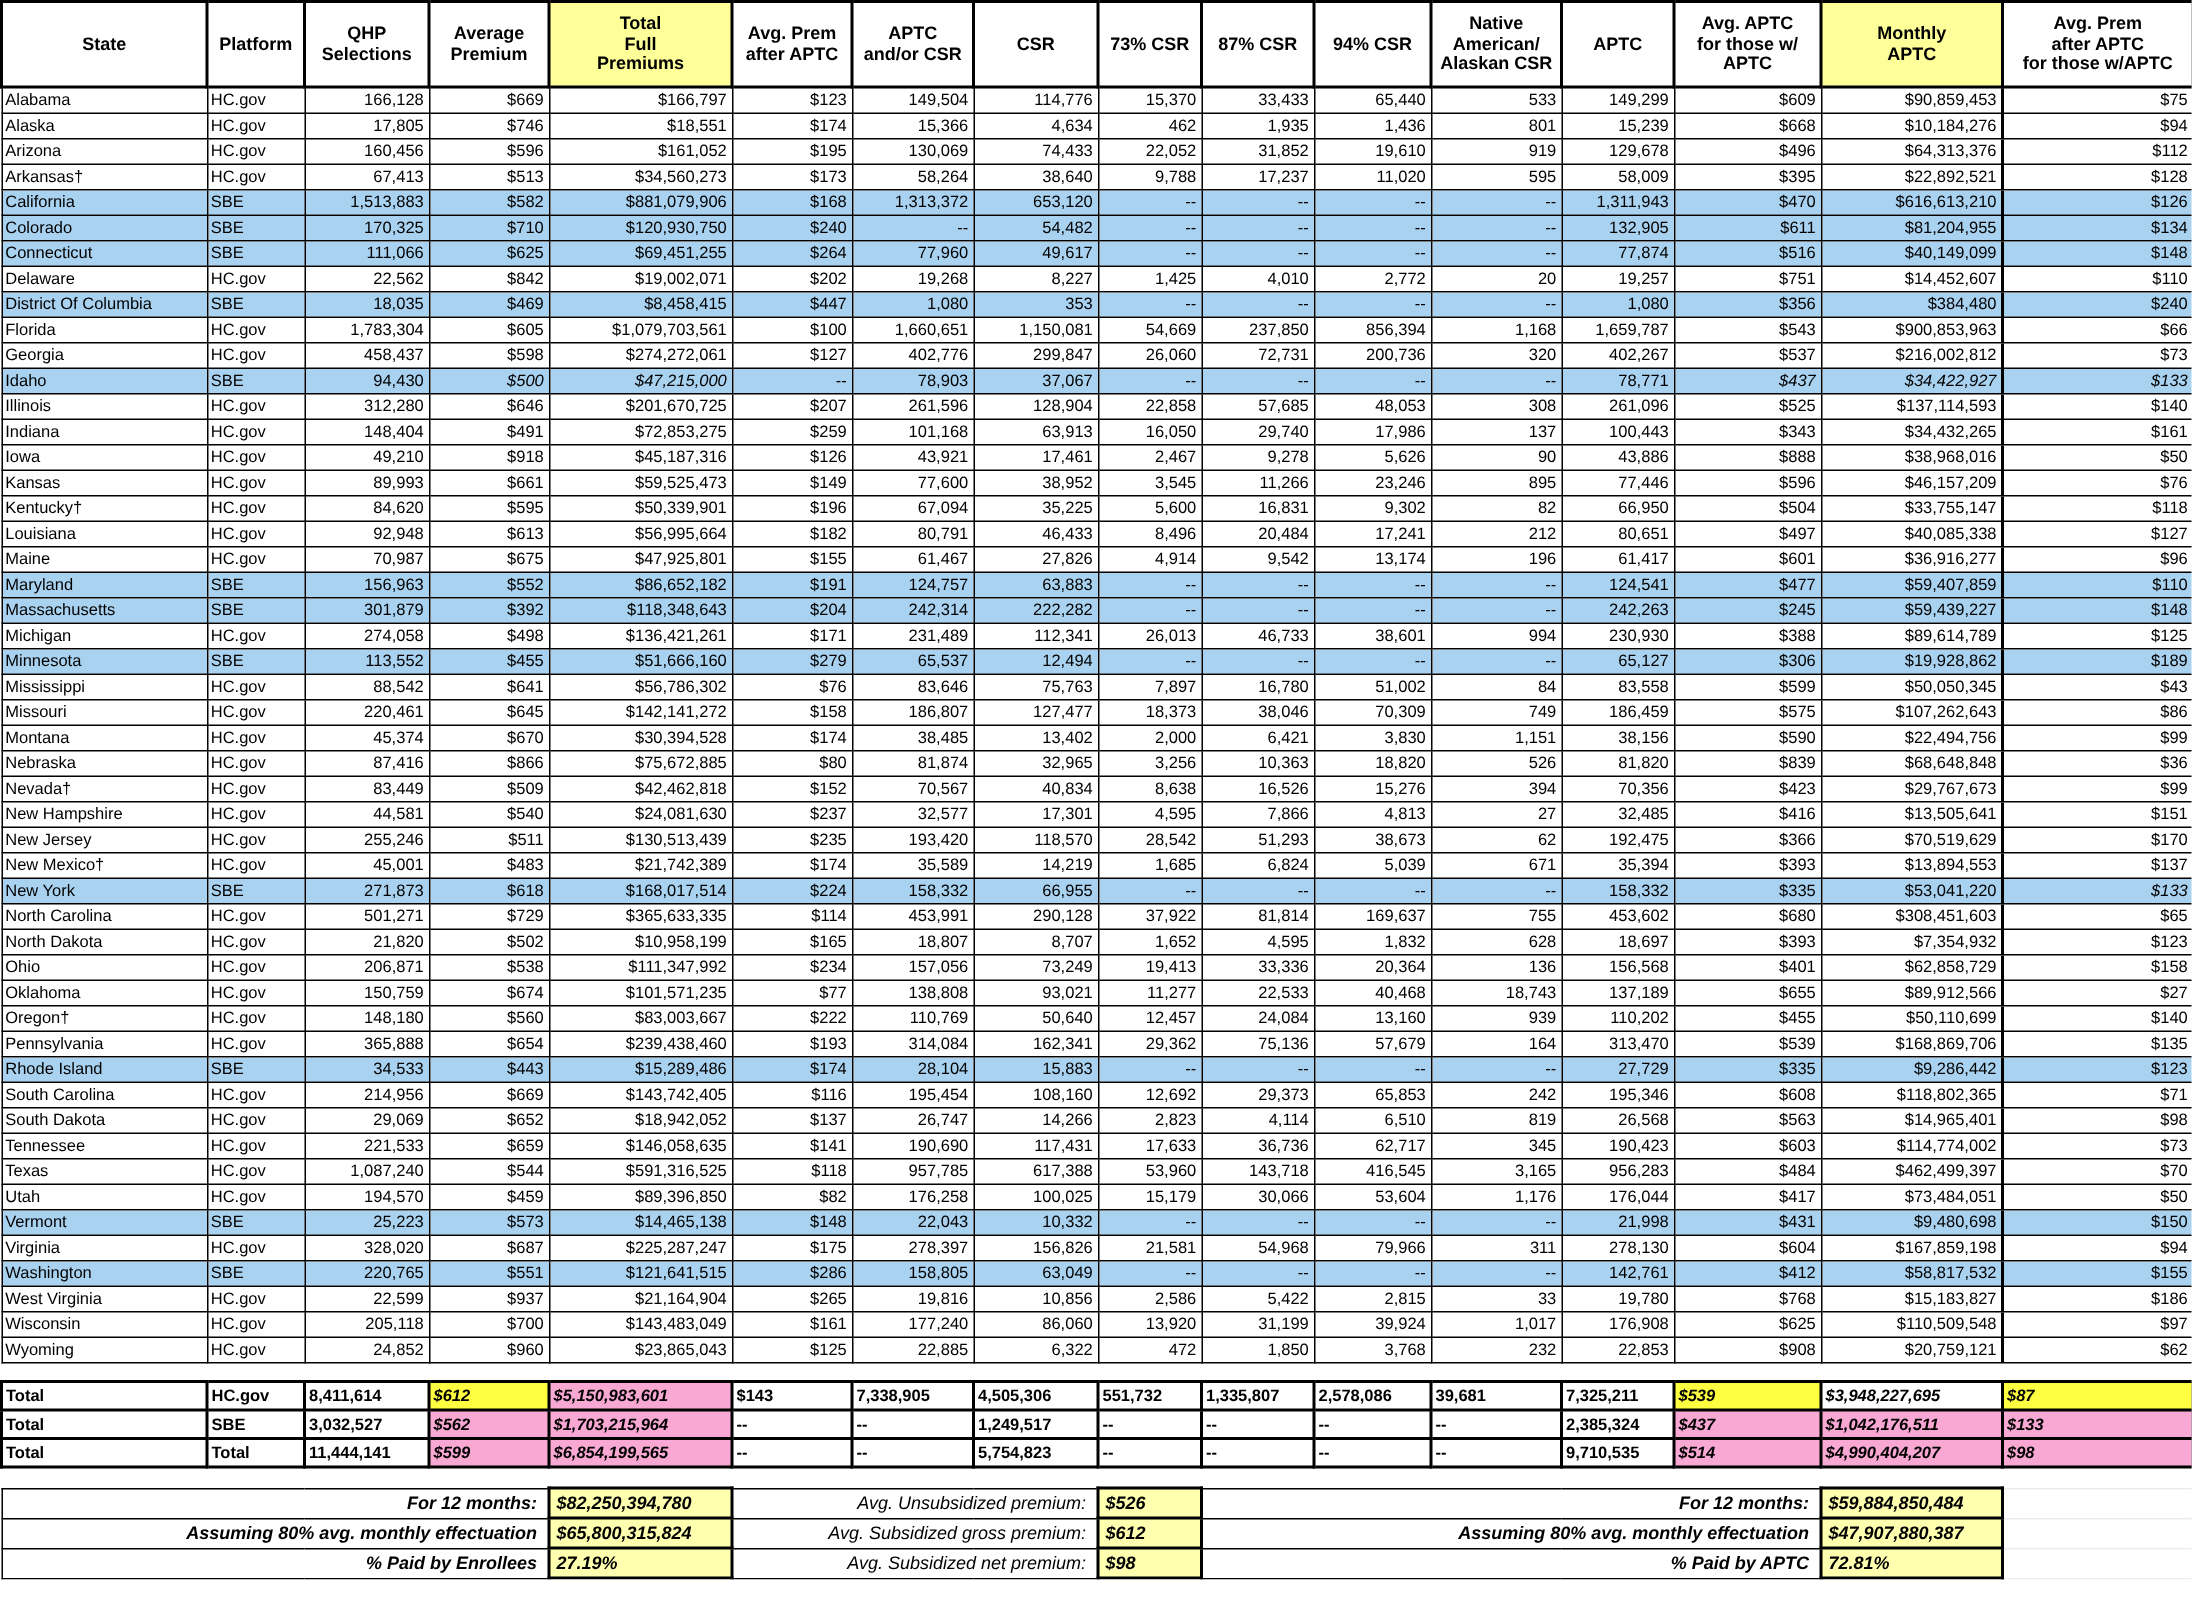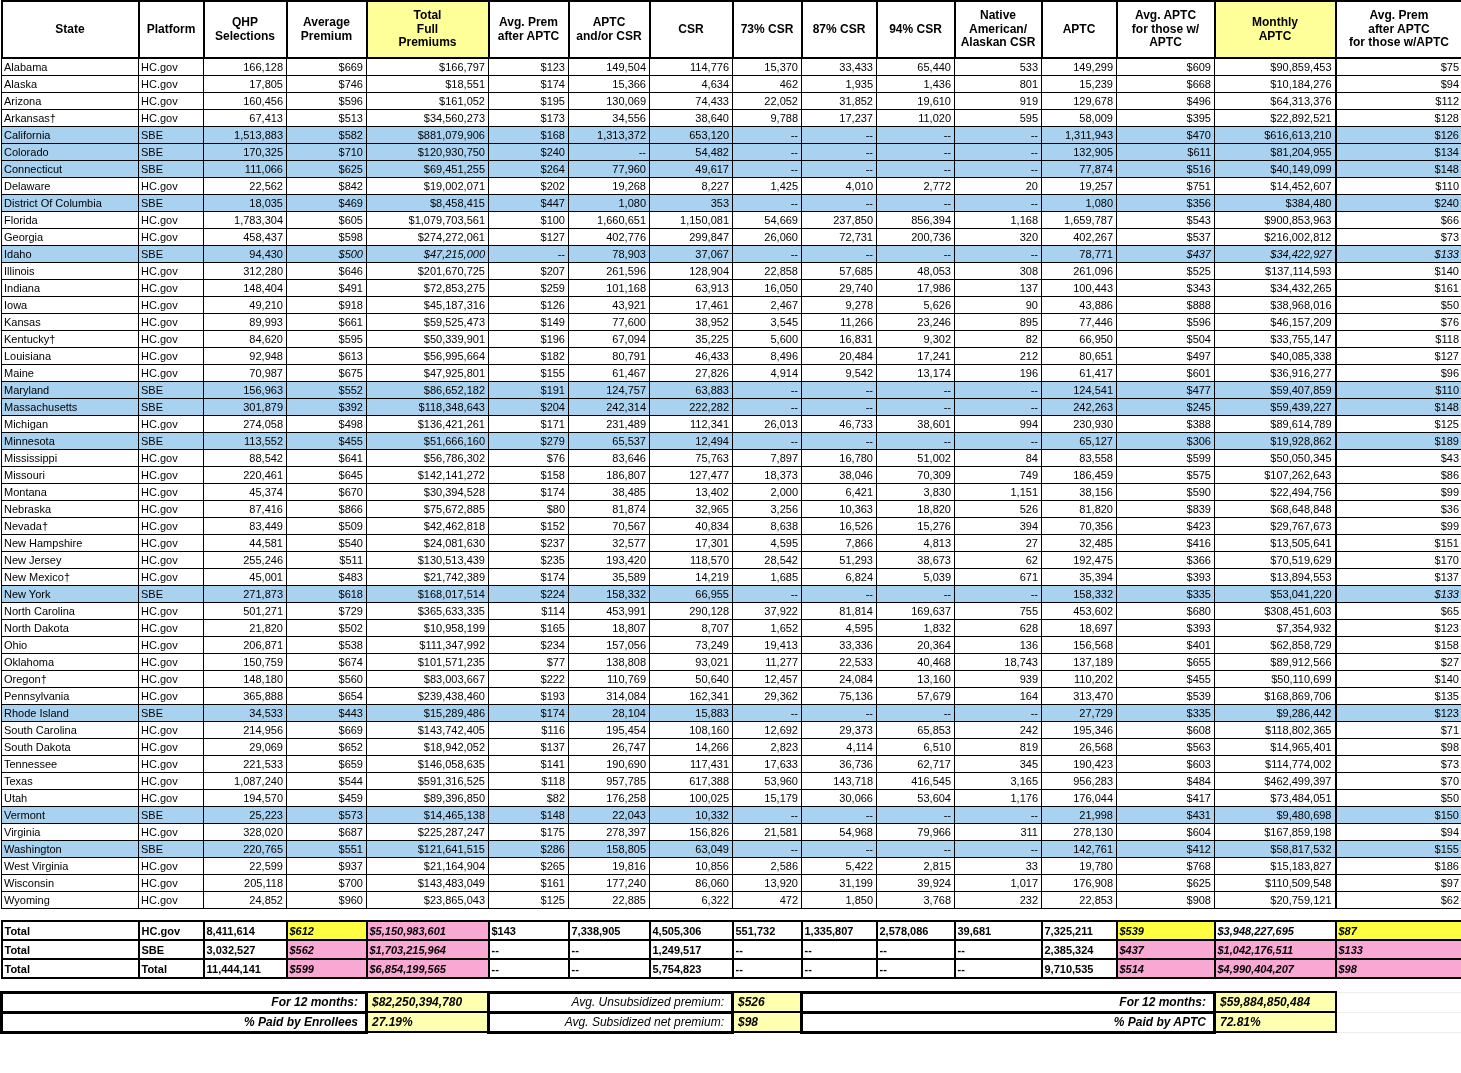--- a/index.html
+++ b/index.html
@@ -39,21 +39,21 @@
   }
   .totals td.txt { text-align:left; }
   .totals td.gold { background:#FFFF42; }
   .totals td.ly   { background:#f9a8d4; }
   .totals td.it   { font-style:italic; }
 
   
   .summary td { height:20px; font-size:12px; white-space:nowrap; background:#fff; }
   .summary .slabel {
     text-align:right; font-weight:bold; font-style:italic; padding-right:7px;
-    border:3px solid #000000;
+    border:1px solid #000000;
   }
   .summary .mid { font-weight:normal; }
   .summary .sval {
     border:2px solid #000; background:#FFFFB0;
     font-weight:bold; font-style:italic; padding:0 4px;
   }
   .summary .sempty { border:1px solid #ededed; }
 </style>
 </head>
 <body>
@@ -166,21 +166,21 @@
           <td>$64,313,376</td>
           <td>$112</td>
         </tr>
         <tr>
           <td class="txt">Arkansas†</td>
           <td class="txt">HC.gov</td>
           <td>67,413</td>
           <td>$513</td>
           <td>$34,560,273</td>
           <td>$173</td>
-          <td>34,556</td>
+          <td>58,264</td>
           <td>38,640</td>
           <td>9,788</td>
           <td>17,237</td>
           <td>11,020</td>
           <td>595</td>
           <td>58,009</td>
           <td>$395</td>
           <td>$22,892,521</td>
           <td>$128</td>
         </tr>
@@ -1083,20 +1083,29 @@
         <tr>
           <td colspan="4" class="slabel">For 12 months:</td>
           <td colspan="1" class="sval">$82,250,394,780</td>
           <td colspan="3" class="slabel mid">Avg. Unsubsidized premium:</td>
           <td colspan="1" class="sval">$526</td>
           <td colspan="5" class="slabel">For 12 months:</td>
           <td colspan="1" class="sval">$59,884,850,484</td>
           <td colspan="1" class="sempty"></td>
         </tr>
         <tr>
+          <td colspan="4" class="slabel">Assuming 80% avg. monthly effectuation</td>
+          <td colspan="1" class="sval">$65,800,315,824</td>
+          <td colspan="3" class="slabel mid">Avg. Subsidized gross premium:</td>
+          <td colspan="1" class="sval">$612</td>
+          <td colspan="5" class="slabel">Assuming 80% avg. monthly effectuation</td>
+          <td colspan="1" class="sval">$47,907,880,387</td>
+          <td colspan="1" class="sempty"></td>
+        </tr>
+        <tr>
           <td colspan="4" class="slabel">% Paid by Enrollees</td>
           <td colspan="1" class="sval">27.19%</td>
           <td colspan="3" class="slabel mid">Avg. Subsidized net premium:</td>
           <td colspan="1" class="sval">$98</td>
           <td colspan="5" class="slabel">% Paid by APTC</td>
           <td colspan="1" class="sval">72.81%</td>
           <td colspan="1" class="sempty"></td>
         </tr>
       </tbody>
   </table>

